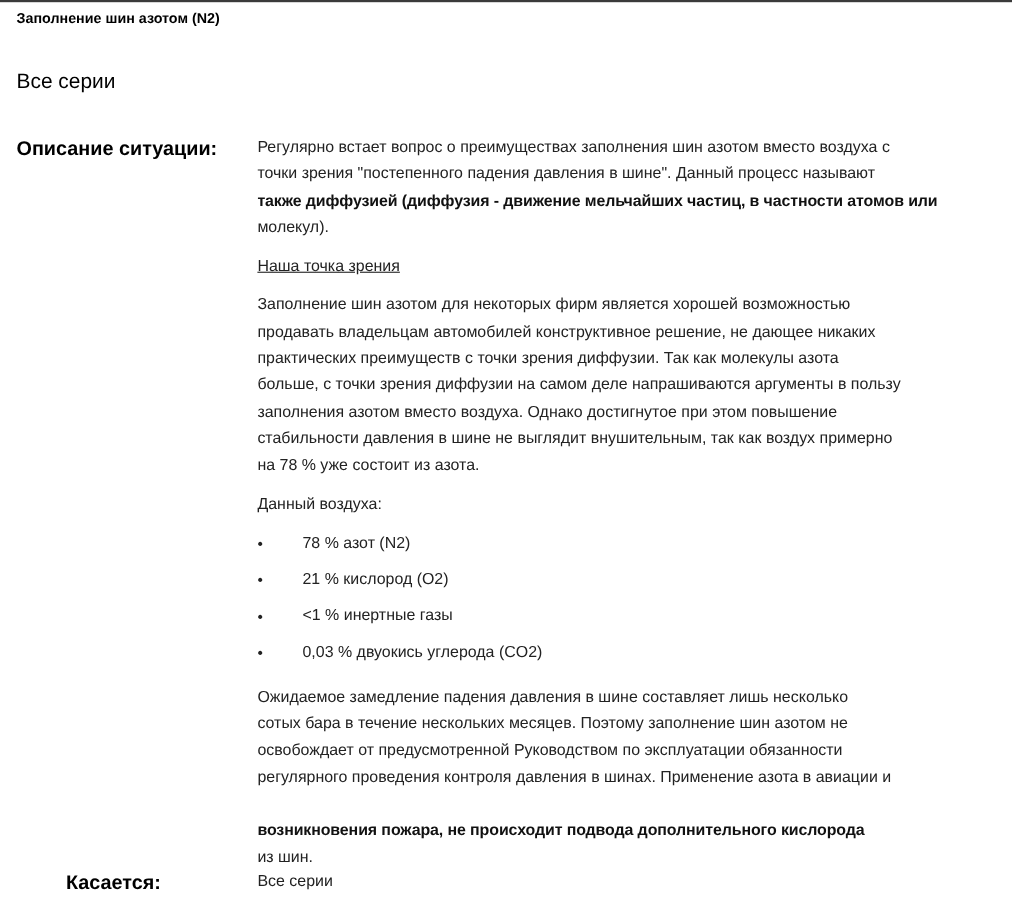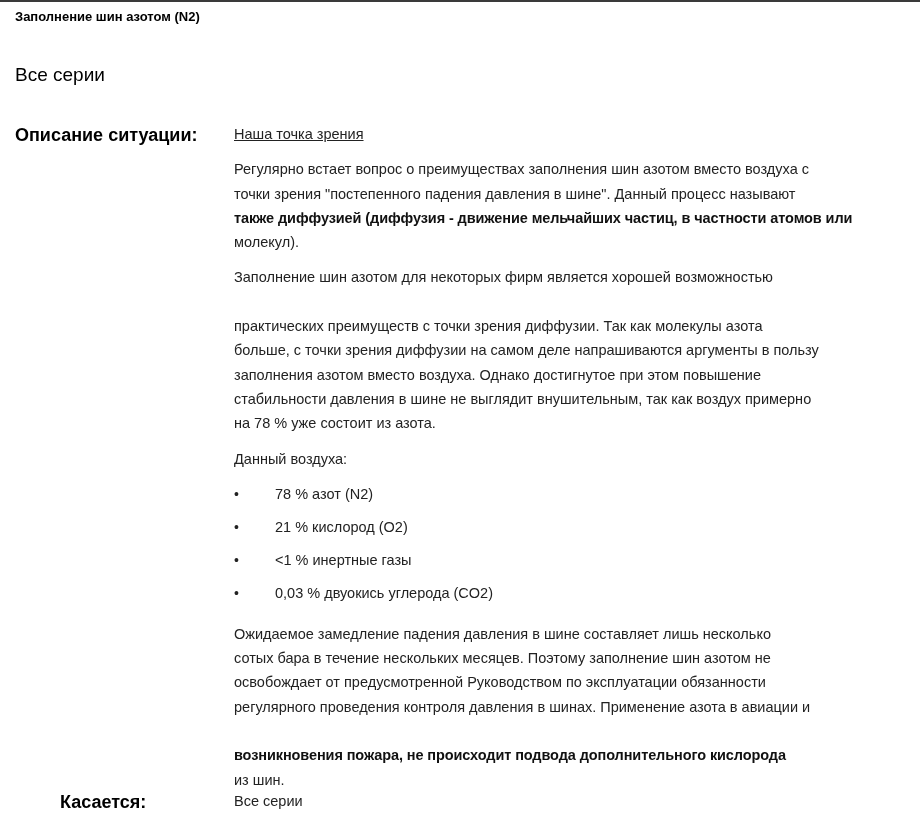--- a/index.html
+++ b/index.html
@@ -27,33 +27,33 @@
 
 <div class="top-rule"></div>
 
 <div class="title">Заполнение шин азотом (N2)</div>
 <div class="subtitle">Все серии</div>
 
 <div class="label" style="top:127px;">Описание ситуации:</div>
 
 <div class="content">
   <p>
-    <span class="heading-u"><span>Наша точка зрения</span><span class="pad"></span></span>
-  </p>
-
-  <p>
     <span>Регулярно встает вопрос о преимуществах заполнения шин азотом вместо воздуха с</span><br>
     <span>точки зрения "постепенного падения давления в шине". Данный процесс называют</span><br>
     <span class="bold-line">также диффузией (диффузия - движение мельчайших частиц, в частности атомов или</span><br>
     <span>молекул).</span>
   </p>
 
   <p>
+    <span class="heading-u"><span>Наша точка зрения</span><span class="pad"></span></span>
+  </p>
+
+  <p>
     <span>Заполнение шин азотом для некоторых фирм является хорошей возможностью</span><br>
-    <br>
+    <span>продавать владельцам автомобилей конструктивное решение, не дающее никаких</span><br>
     <span>практических преимуществ с точки зрения диффузии. Так как молекулы азота</span><br>
     <span>больше, с точки зрения диффузии на самом деле напрашиваются аргументы в пользу</span><br>
     <span>заполнения азотом вместо воздуха. Однако достигнутое при этом повышение</span><br>
     <span>стабильности давления в шине не выглядит внушительным, так как воздух примерно</span><br>
     <span>на 78 % уже состоит из азота.</span>
   </p>
 
   <p class="para-tight">Данный воздуха:</p>
 
   <ul class="air">

